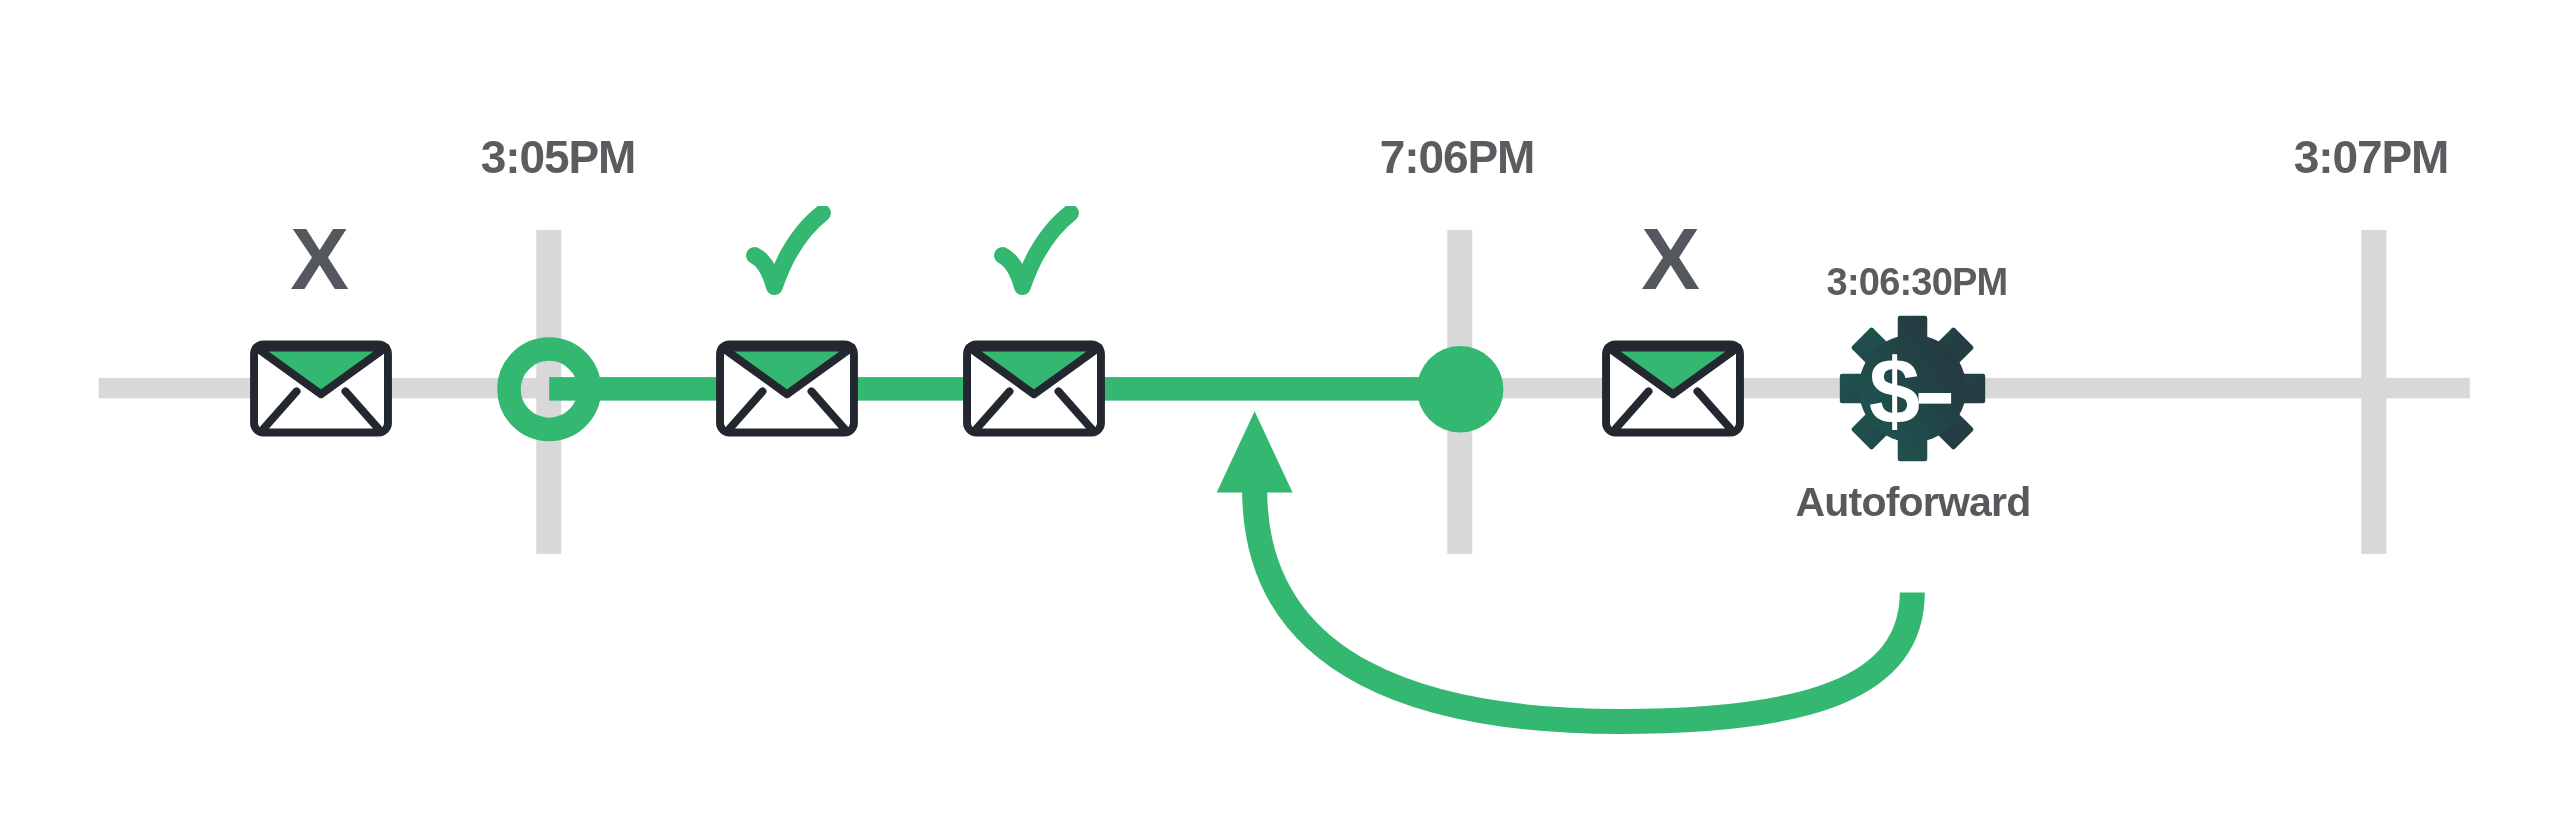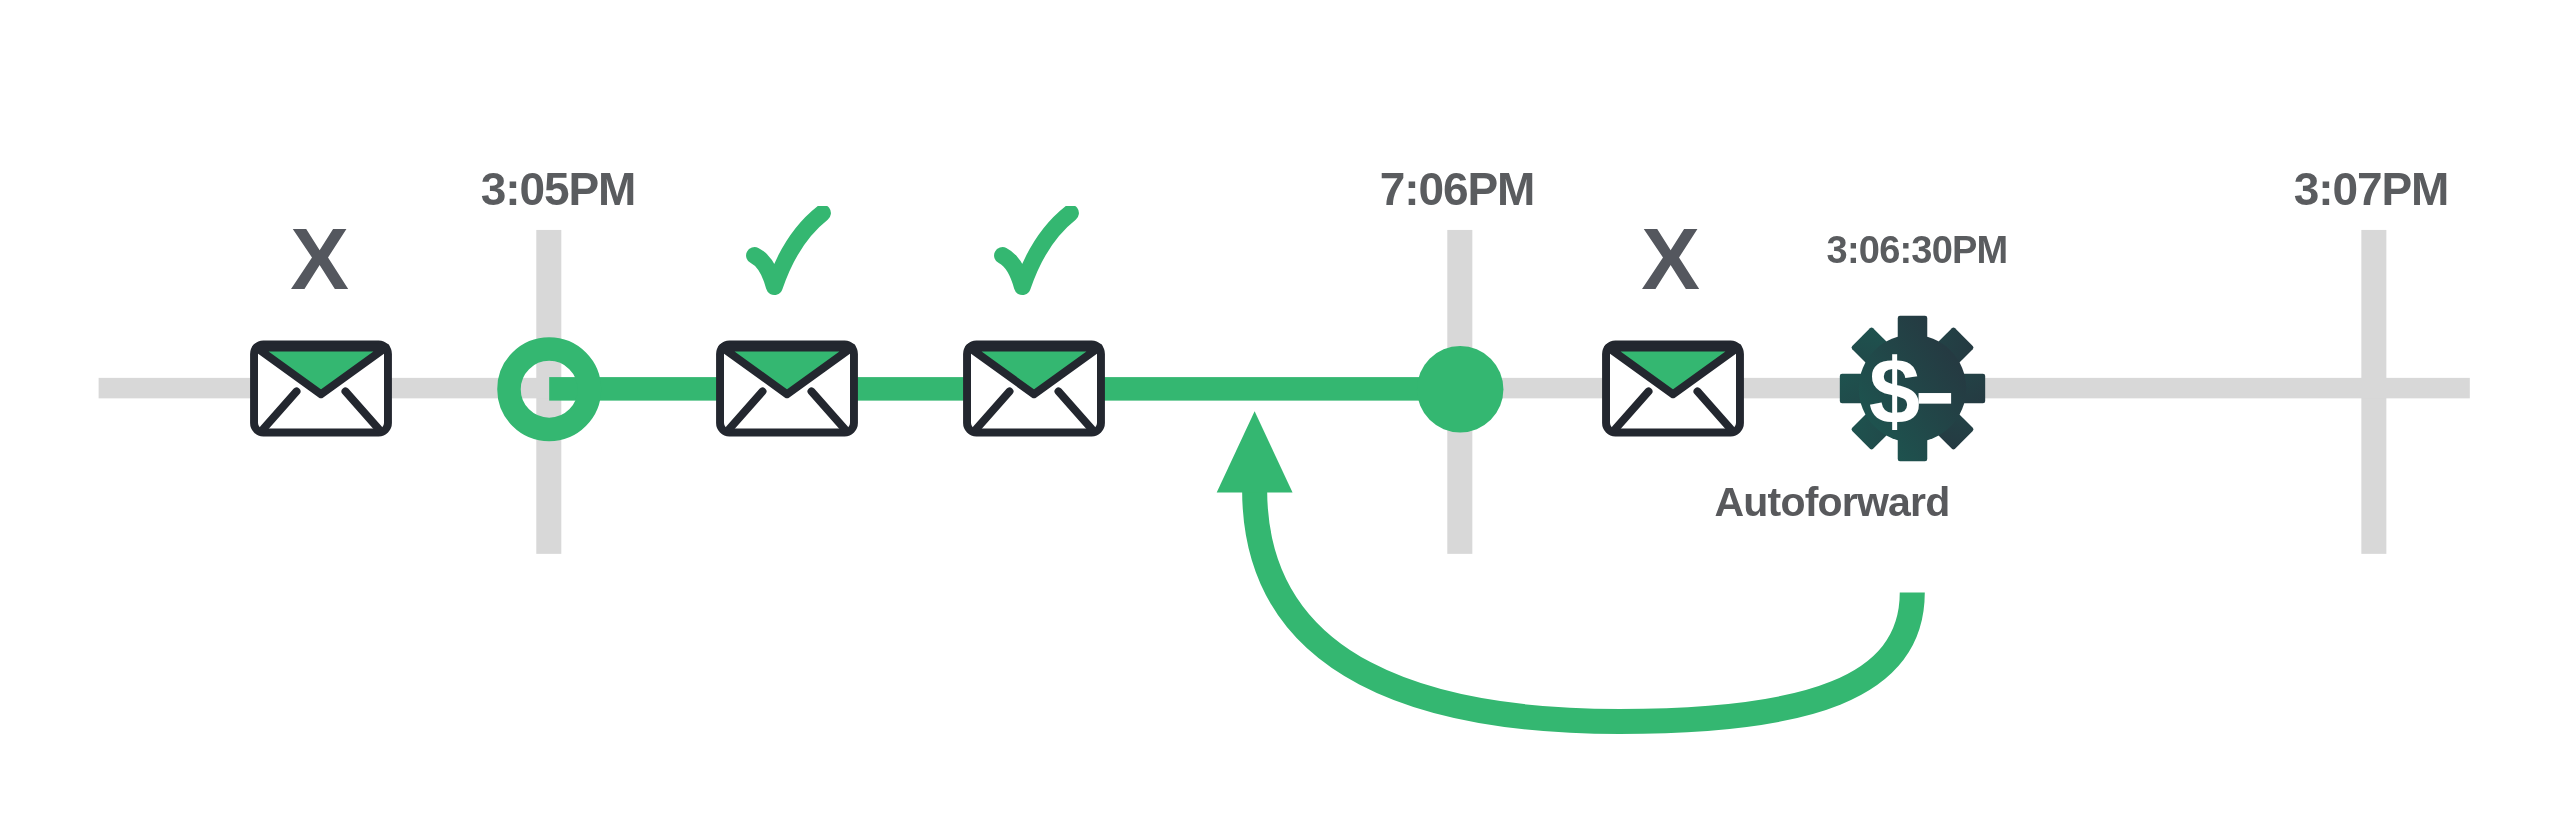--- a/index.html
+++ b/index.html
@@ -15,21 +15,20 @@
   .base-svg { left: 0; top: 0; }
   .time-label {
     top: 134px;
     transform: translateX(-50%);
     font-size: 46px;
     font-weight: bold;
     letter-spacing: -1.1px;
     color: #5A5C5F;
     white-space: nowrap;
     line-height: 46px;
-    margin-top: 32px;
   }
   .sub-time-label {
     top: 231px;
     transform: translateX(-50%);
     font-size: 38px;
     font-weight: bold;
     letter-spacing: -0.8px;
     color: #5A5C5F;
     white-space: nowrap;
     line-height: 38px;
@@ -49,23 +48,23 @@
     height: 129px;
     line-height: 129px;
     text-align: center;
     font-size: 88px;
     font-weight: bold;
     color: #54575E;
   }
   .t305 { left: 558px; }
   .t306 { left: 1457px; }
   .t307 { left: 2371px; }
-  .t30630 { left: 1917px; }
+  .t30630 { left: 1917px; margin-top: 32px; }
   .cap-alerts { left: 910px; top: 473px; }
-  .cap-autofw { left: 1832px; top: 476px; }
+  .cap-autofw { left: 1913px; top: 476px; }
   .x1 { left: 259px; top: 194px; }
   .x2 { left: 1610px; top: 194px; }
   .env1 { left: 249px;  top: 339px; }
   .env2 { left: 715px;  top: 339px; }
   .env3 { left: 962px; top: 339px; }
   .env4 { left: 1601px; top: 339px; }
   .chk1 { left: 746px;  top: 206px; }
   .chk2 { left: 994px; top: 206px; }
   .gear { left: 1833px; top: 309px; }
 </style>

